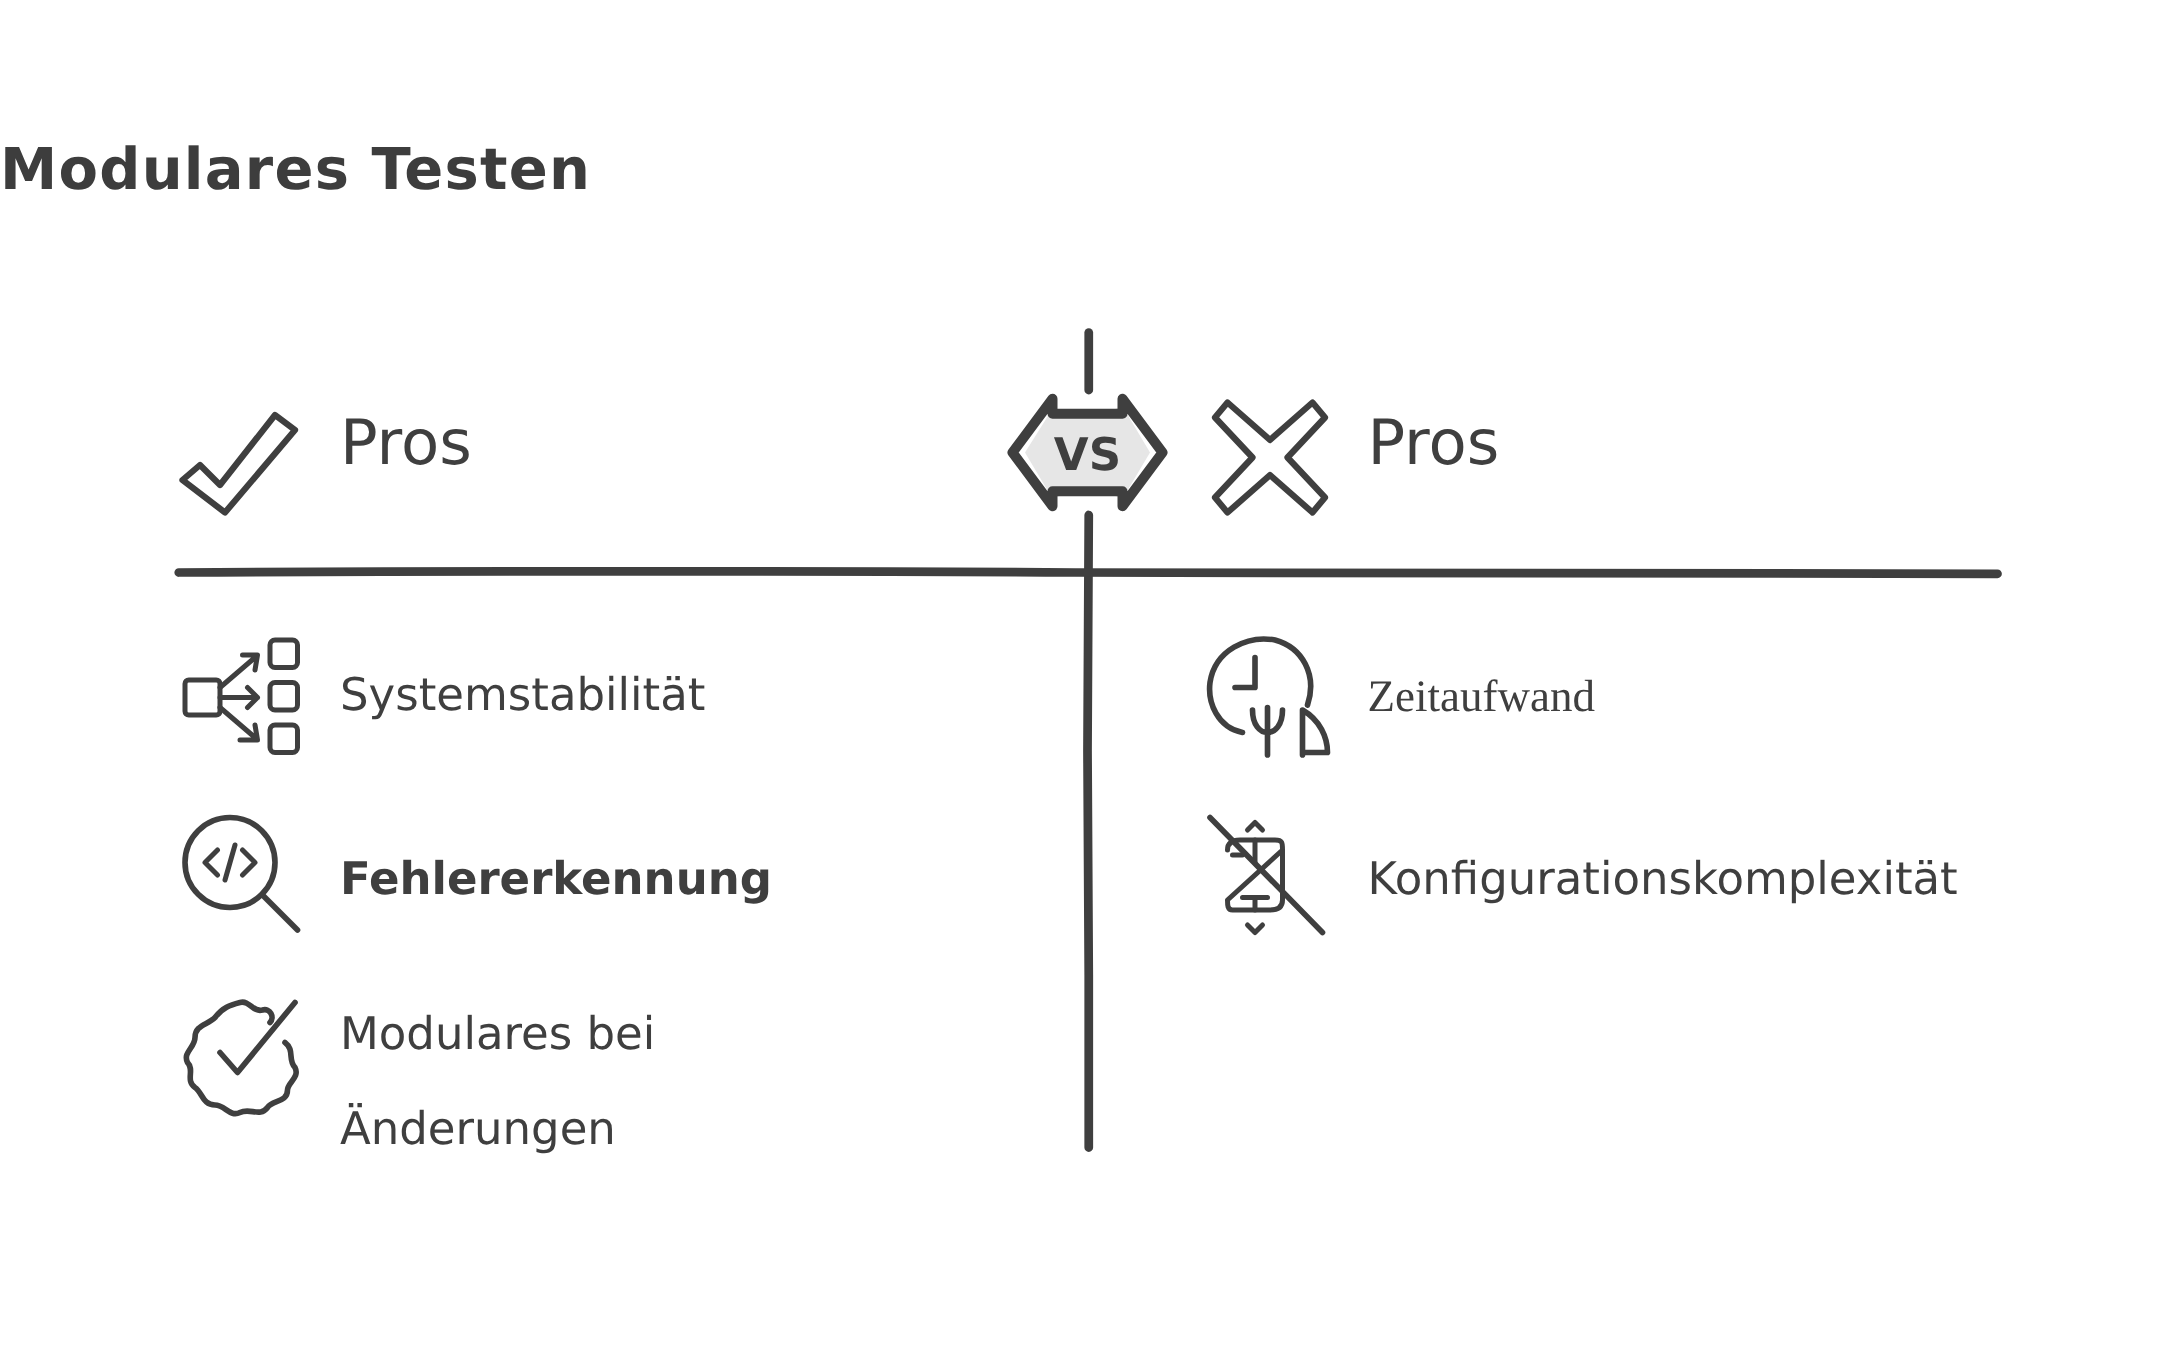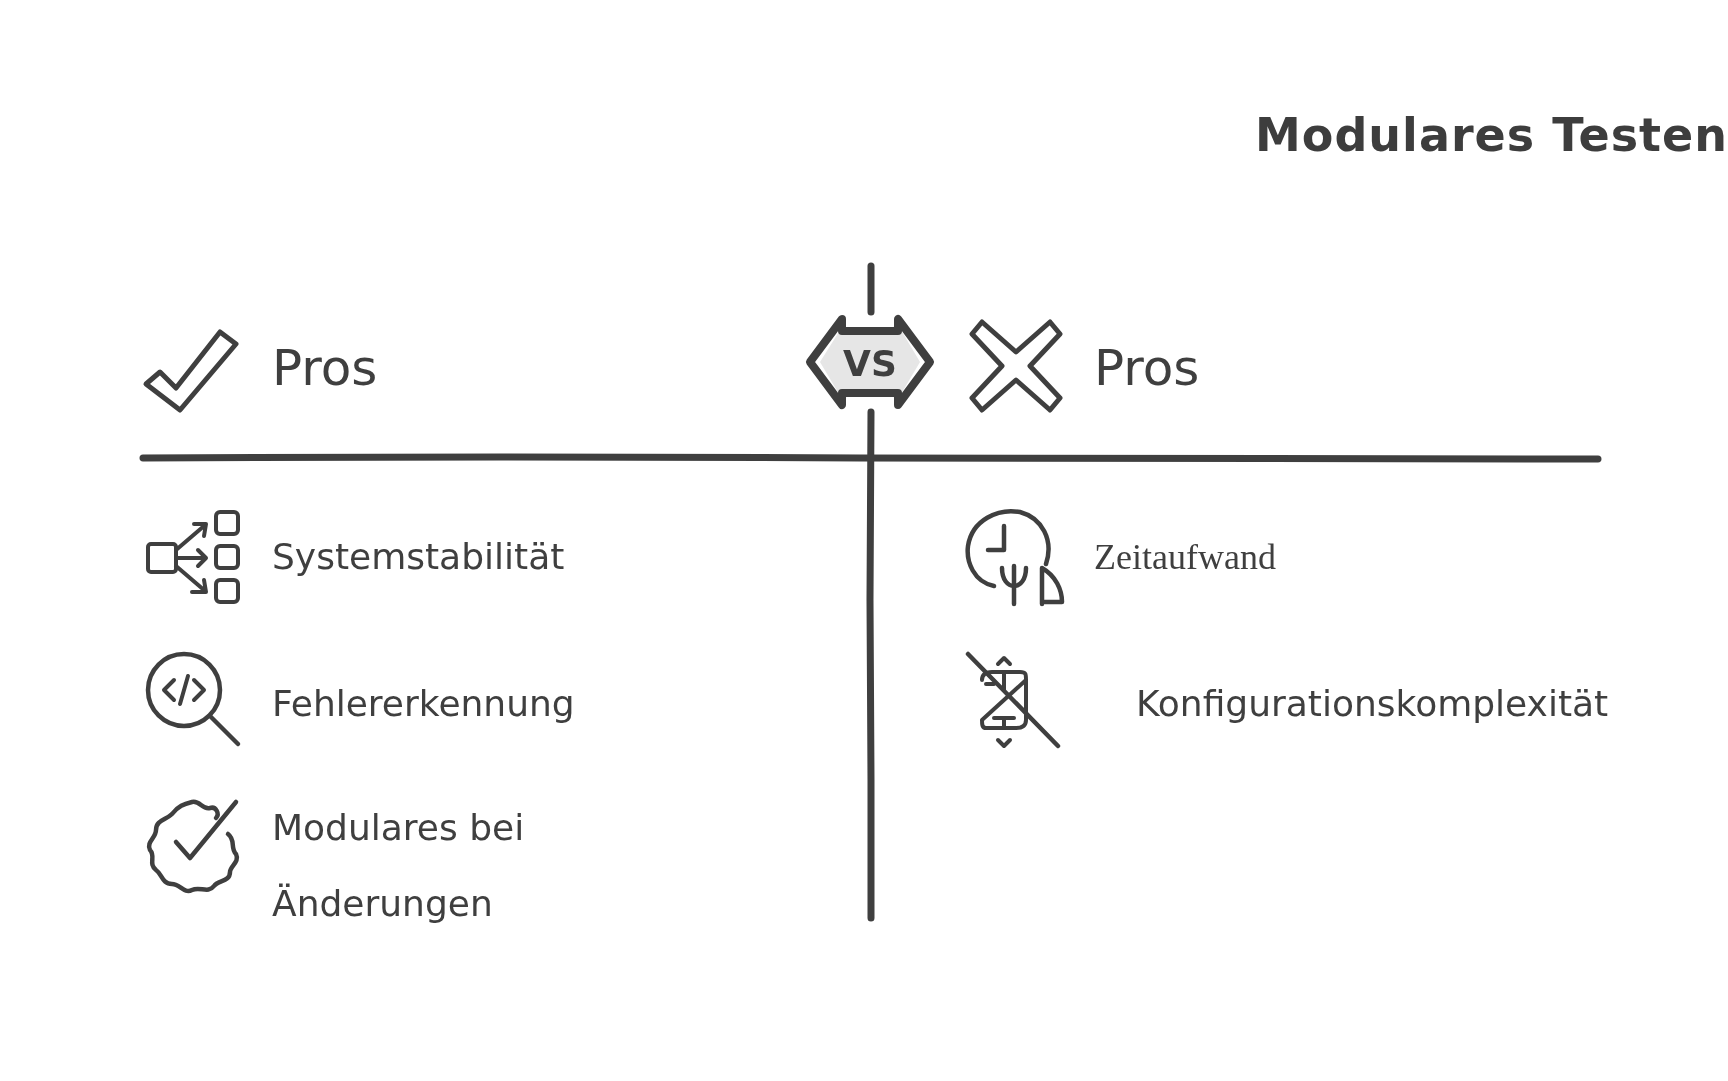--- a/index.html
+++ b/index.html
@@ -1,21 +1,21 @@
 <!DOCTYPE html>
 <html><head>
   <meta charset="utf-8">
   <style>
     html, body { margin: 0; padding: 0; background: #ffffff; }
     body { width: 1728px; height: 1081px; position: relative; overflow: hidden;
            font-family: "DejaVu Sans", sans-serif; color: #3f3f3f; }
     .abs { position: absolute; }
-    .title { left: 0; width: 1728px; top: 108px; text-align: right;
+    .title { left: 0; width: 1728px; top: 108px; text-align: left;
              font-size: 46px; font-weight: bold; letter-spacing: 1px; color: #3d3d3d; }
-    .heading { font-size: 50px; color: #3f3f3f; top: 338px; line-height: 60px; text-align: right; }
+    .heading { font-size: 50px; color: #3f3f3f; top: 324px; line-height: 60px; text-align: right; }
     .item-label { font-size: 36px; color: #3f3f3f; line-height: 48px; text-align: center; }
     svg { overflow: visible; }
     .stroke { fill: none; stroke: #3f3f3f; stroke-linecap: round; stroke-linejoin: round; }
   </style>
 </head>
 <body>
 
 <div class="abs title">Modulares Testen</div>
 
 <svg class="abs" style="left:0;top:0;" width="1728" height="1081">
@@ -52,21 +52,21 @@
   <path class="stroke" stroke-width="4" d="M30 48 L60 48 M52 40 L60 48 L52 56"></path>
   <path class="stroke" stroke-width="4" d="M30 56 L58 80 M46 82 L60 82 L58 70"></path>
 </svg>
 <div class="abs item-label" style="left:272px;top:533px;">Systemstabilität</div>
 
 <svg class="abs" style="left:144px;top:650px;" width="100" height="100" viewBox="0 0 100 100">
   <circle class="stroke" stroke-width="4.5" cx="40" cy="40" r="36"></circle>
   <path class="stroke" stroke-width="4.5" d="M66 66 L94 94"></path>
   <path class="stroke" stroke-width="4" d="M30 30 L20 40 L30 50 M50 30 L60 40 L50 50 M44 26 L36 54"></path>
 </svg>
-<div class="abs item-label" style="left:272px;top:680px;">Fehlererkennung</div>
+<div class="abs item-label" style="left:272px;top:680px;font-weight:bold;">Fehlererkennung</div>
 
 <svg class="abs" style="left:144px;top:796px;" width="100" height="100" viewBox="0 0 100 100">
   <path class="stroke" stroke-width="4.5" d="M48 6 C56 4 58 14 66 12 C72 10 76 18 72 22 M84 38 C92 44 86 52 92 58 C96 66 86 70 86 76 C86 86 74 84 70 90 C64 98 56 90 48 94 C40 98 36 88 28 88 C18 88 18 78 12 74 C4 68 12 60 6 54 C2 46 12 42 12 34 C12 24 22 24 28 18 C34 10 40 8 48 6"></path>
   <path class="stroke" stroke-width="4.5" d="M32 46 L46 62 L92 6"></path>
 </svg>
 <div class="abs item-label" style="left:272px;top:804px;">Modulares bei</div>
 <div class="abs item-label" style="left:272px;top:880px;">Änderungen</div>
 
 <svg class="abs" style="left:964px;top:506px;" width="104" height="100" viewBox="0 0 104 100">
   <path class="stroke" stroke-width="4.5" d="M30 80 C10 76 2 56 4 40 C8 14 34 2 56 6 C78 12 90 34 82 58"></path>
@@ -76,13 +76,13 @@
 </svg>
 <div class="abs item-label" style="left:1094px;top:533px;font-family:Liberation Serif, serif;">Zeitaufwand</div>
 
 <svg class="abs" style="left:964px;top:648px;" width="100" height="106" viewBox="0 0 100 106">
   <path class="stroke" stroke-width="4" d="M34 16 L40 10 L46 16"></path>
   <path class="stroke" stroke-width="4" d="M34 92 L40 98 L46 92"></path>
   <path class="stroke" stroke-width="4" d="M18 32 C18 26 22 24 28 24 L56 24 C62 24 62 26 62 32 M62 32 L62 72 C62 78 58 80 52 80 L22 80 C18 80 18 76 18 72 Z"></path>
   <path class="stroke" stroke-width="4" d="M40 24 L40 42 M22 36 L30 36 M40 70 L40 80 M30 70 L50 70"></path>
   <path class="stroke" stroke-width="4.5" d="M4 6 L94 98"></path>
 </svg>
-<div class="abs item-label" style="left:1136px;top:680px;">Konfigurationskomplexität</div>
+<div class="abs item-label" style="left:1094px;top:680px;">Konfigurationskomplexität</div>
 
 </body></html>

